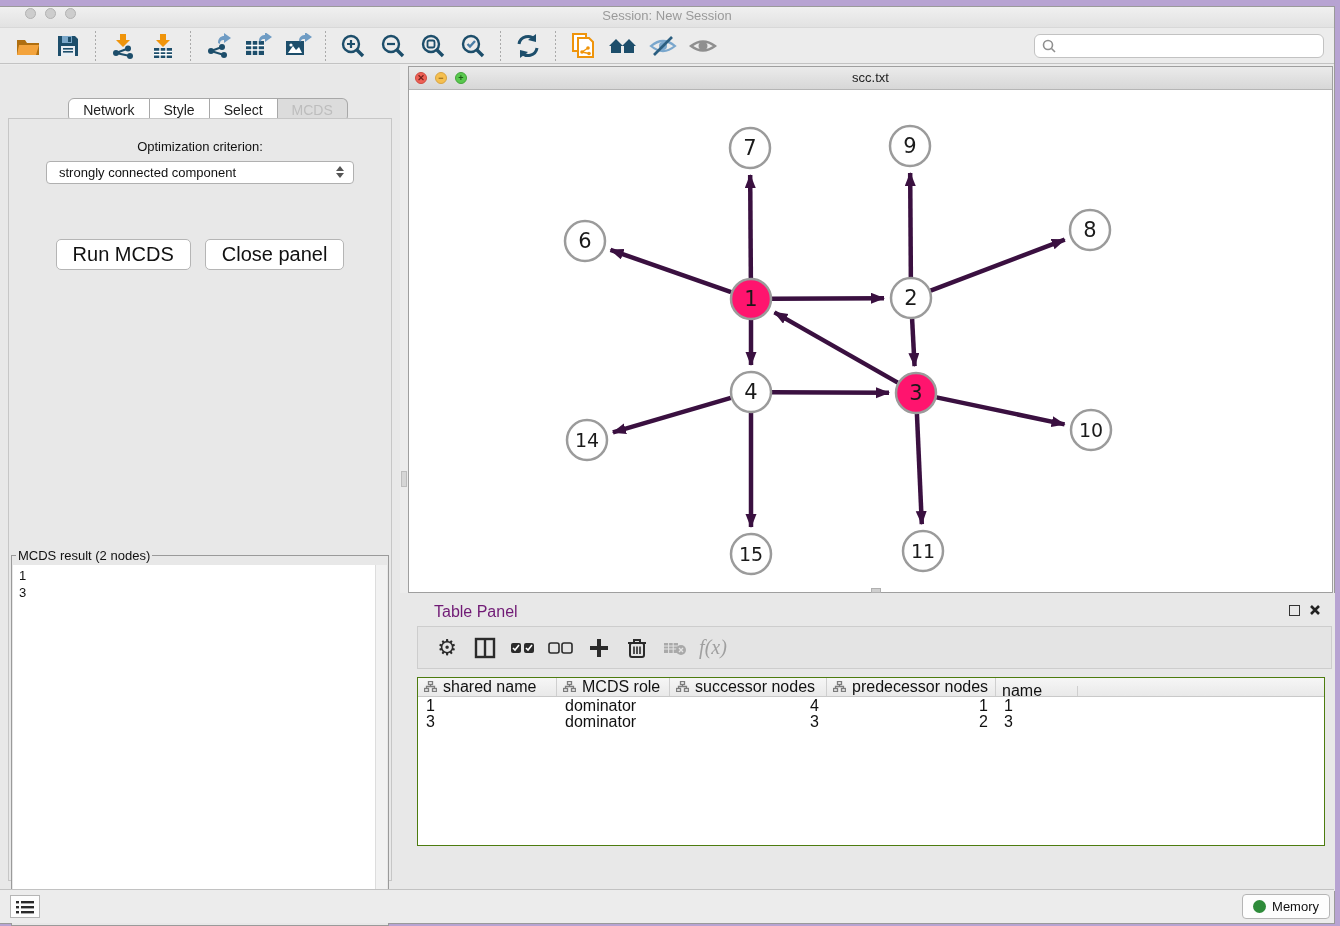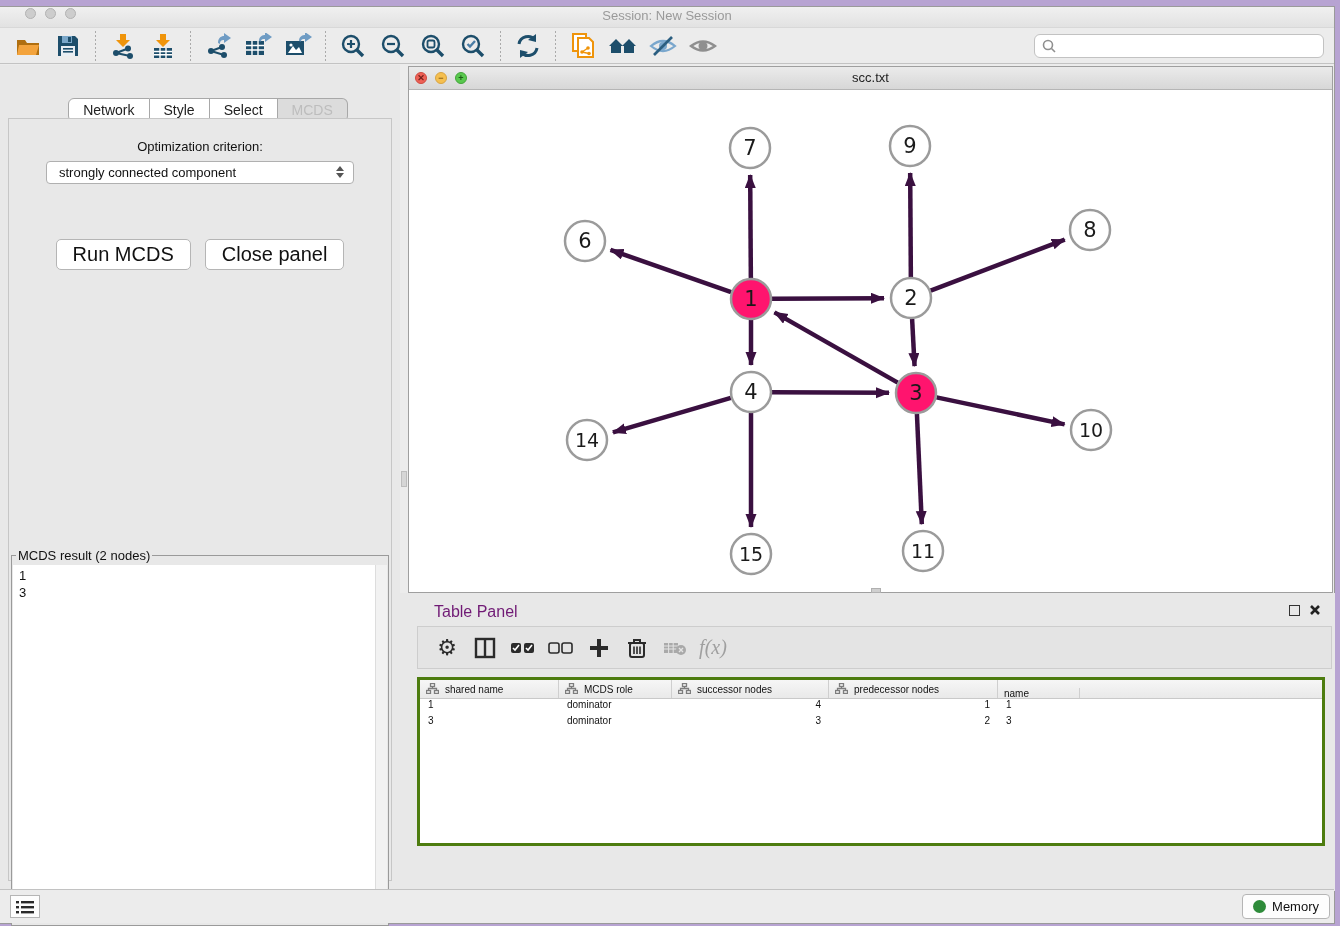--- a/index.html
+++ b/index.html
@@ -87,21 +87,21 @@
   .table-panel { position:absolute; left:400px; top:586px; width:935px; height:298px; background:#e8e8e8; }
   .tp-head { position:absolute; left:0; top:8px; width:100%; height:20px; }
   .tp-head .ptitle { position:absolute; left:18px; top:2px; font-size:16px; color:#701a75;margin-left:16px; }
   .tp-toolbar { position:absolute; left:17px; top:33px; width:915px; height:43px; background:#e4e4e4;
                 border:1px solid #cdcdcd; display:flex; align-items:center; padding-left:10px; }
   .tp-ic { width:30px; height:30px; margin:0 4px; display:flex; align-items:center; justify-content:center; }
   .gear-glyph { font-size:22px; color:#2b2b2b; }
   .fx-glyph { font-family:"Liberation Serif",serif; font-style:italic; font-size:20px; color:#9f9f9f; }
 
   .data-table { position:absolute; left:17px; top:84px; width:908px; height:169px; background:#fff;
-                border:3px solid #4d7c0f; font-size:10px; }
+                border:1px solid #4d7c0f; font-size:16px; }
   .dt-header { display:flex; height:19px; background:linear-gradient(#f6f6f6,#e9e9e9);
                border-bottom:1px solid #c9c9c9; }
   .dt-hcell { display:flex; align-items:center; border-right:1px solid #cfcfcf; padding:0 6px;
               color:#111; gap:6px; }
   .dt-hcell.center { justify-content:flex-start;margin-top:8px; }
   .dt-row { display:flex; height:16px; }
   .dt-cell { padding:0 8px; color:#111; overflow:hidden; white-space:nowrap; }
   .dt-cell.right { text-align:right; }
 
   .tp-tabs { position:absolute; left:0; bottom:3px; width:100%; display:flex; justify-content:center; }

